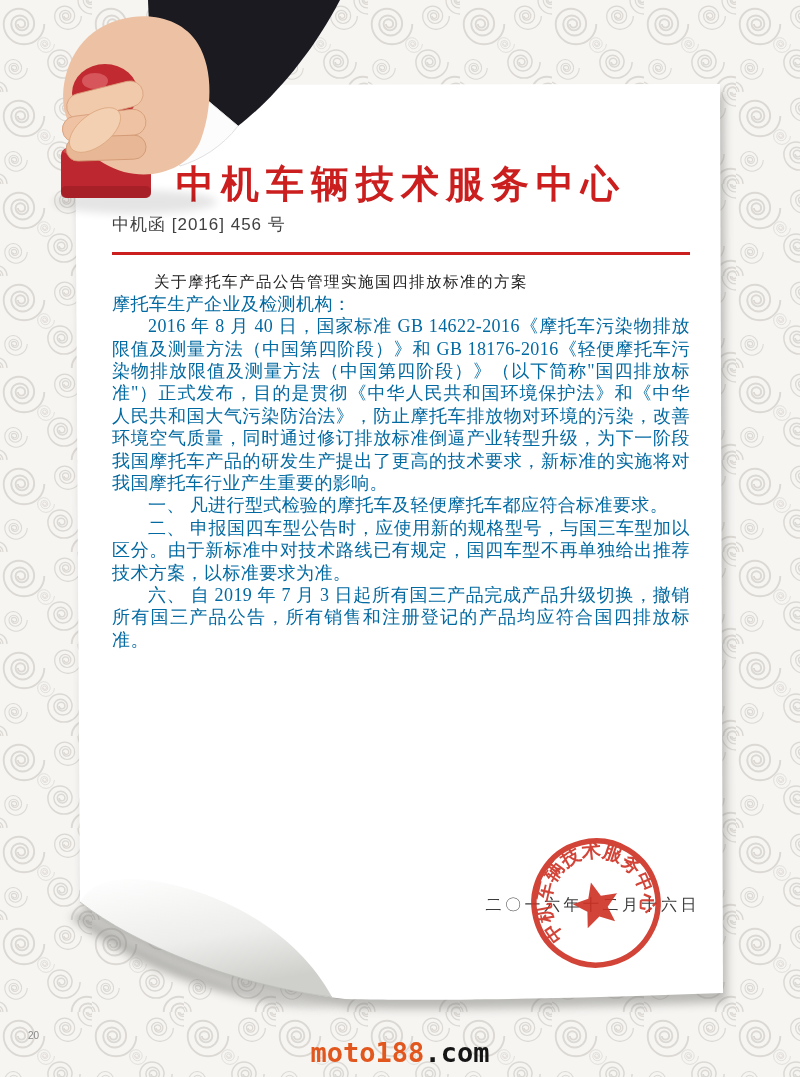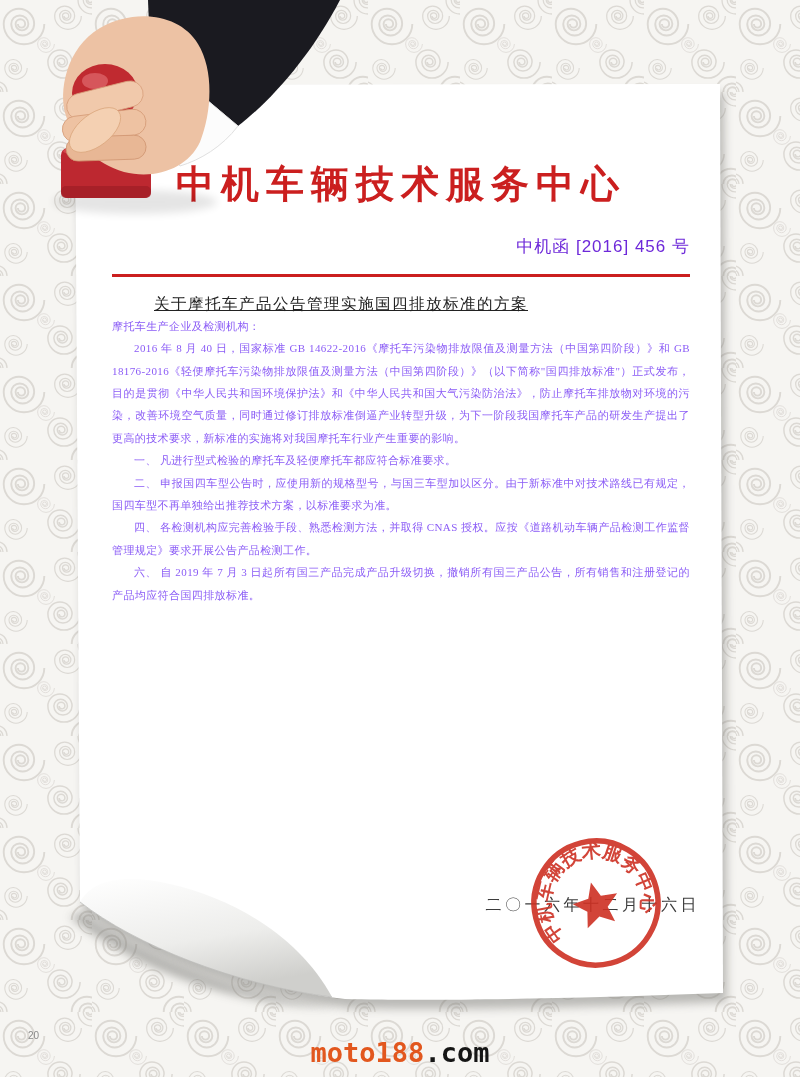--- a/index.html
+++ b/index.html
@@ -16,33 +16,33 @@
     box-sizing:border-box;padding:0 33px 0 37px;z-index:3;
     color:var(--ink,#2b2b2b);
   }
   h1.org-title{
     margin:78px 0 0;text-align:center;
     font-size:38px;line-height:1.15;font-weight:700;
     letter-spacing:7px;color:var(--accent,#cb1f1f);
     white-space:nowrap;
   }
   .doc-number{
-    margin-top:28px;text-align:right;
-    font-size:17px;letter-spacing:1px;color:#6d28d9;
+    margin-top:6px;text-align:left;
+    font-size:17px;letter-spacing:1px;color:#404040;
     font-family:"Liberation Sans","DejaVu Sans",sans-serif;
   }
   .divider{height:3px;background:var(--accent,#cb1f1f);margin-top:16px;}
   .subject{
     margin-top:17px;font-size:15.5px;letter-spacing:1.5px;
-    text-indent:42px;color:#222;text-decoration:underline;
+    text-indent:42px;color:#222;
   }
   .salutation{margin-top:5px;}
   p.body-par{
-    margin:0;font-size:11px;line-height:22.4px;
-    text-align:justify;text-indent:2em;letter-spacing:0.4px;color:#8b5cf6;
+    margin:0;font-size:18px;line-height:22.4px;
+    text-align:justify;text-indent:2em;letter-spacing:0.4px;color:#0369a1;
   }
   p.no-indent{text-indent:0;}
   .date-line{
     position:absolute;top:810px;right:23px;
     font-size:16px;letter-spacing:3.5px;color:#3c3c3c;
   }
 
   
   .seal-svg{position:absolute;left:516px;top:823px;z-index:4;}
   .seal-ring{fill:none;stroke:var(--seal,#cd2f22);stroke-width:5.5px;}
@@ -112,21 +112,20 @@
 
 <div class="content">
   <h1 class="org-title">中机车辆技术服务中心</h1>
   <div class="doc-number">中机函 [2016] 456 号</div>
   <div class="divider"></div>
   <div class="subject">关于摩托车产品公告管理实施国四排放标准的方案</div>
   <p class="body-par no-indent salutation">摩托车生产企业及检测机构：</p>
   <p class="body-par">2016 年 8 月 40 日，国家标准 GB 14622-2016《摩托车污染物排放限值及测量方法（中国第四阶段）》和 GB 18176-2016《轻便摩托车污染物排放限值及测量方法（中国第四阶段）》（以下简称"国四排放标准"）正式发布，目的是贯彻《中华人民共和国环境保护法》和《中华人民共和国大气污染防治法》，防止摩托车排放物对环境的污染，改善环境空气质量，同时通过修订排放标准倒逼产业转型升级，为下一阶段我国摩托车产品的研发生产提出了更高的技术要求，新标准的实施将对我国摩托车行业产生重要的影响。</p>
   <p class="body-par">一、 凡进行型式检验的摩托车及轻便摩托车都应符合标准要求。</p>
   <p class="body-par">二、 申报国四车型公告时，应使用新的规格型号，与国三车型加以区分。由于新标准中对技术路线已有规定，国四车型不再单独给出推荐技术方案，以标准要求为准。</p>
-  <p class="body-par">四、 各检测机构应完善检验手段、熟悉检测方法，并取得 CNAS 授权。应按《道路机动车辆产品检测工作监督管理规定》要求开展公告产品检测工作。</p>
   <p class="body-par">六、 自 2019 年 7 月 3 日起所有国三产品完成产品升级切换，撤销所有国三产品公告，所有销售和注册登记的产品均应符合国四排放标准。</p>
   <div class="date-line">二〇一六年十二月十六日</div>
 </div>
 
 <svg class="seal-svg" width="160" height="160" viewBox="-80 -80 160 160" aria-hidden="true">
   <g opacity="0.9" transform="rotate(-14)" style="mix-blend-mode:multiply">
     <circle class="seal-ring" r="62"></circle>
     <path class="seal-star" transform="translate(0,3)" d="M0,-24 L6.47,-8.9 L22.83,-7.42 L10.46,3.4 L14.11,19.42 L0,11 L-14.11,19.42 L-10.46,3.4 L-22.83,-7.42 L-6.47,-8.9 Z"></path>
     <path id="sealArc" fill="none" d="M -38.6,25.1 A 46,46 0 0 1 0,-46 A 46,46 0 0 1 38.6,25.1"></path>
     <text class="seal-text">

